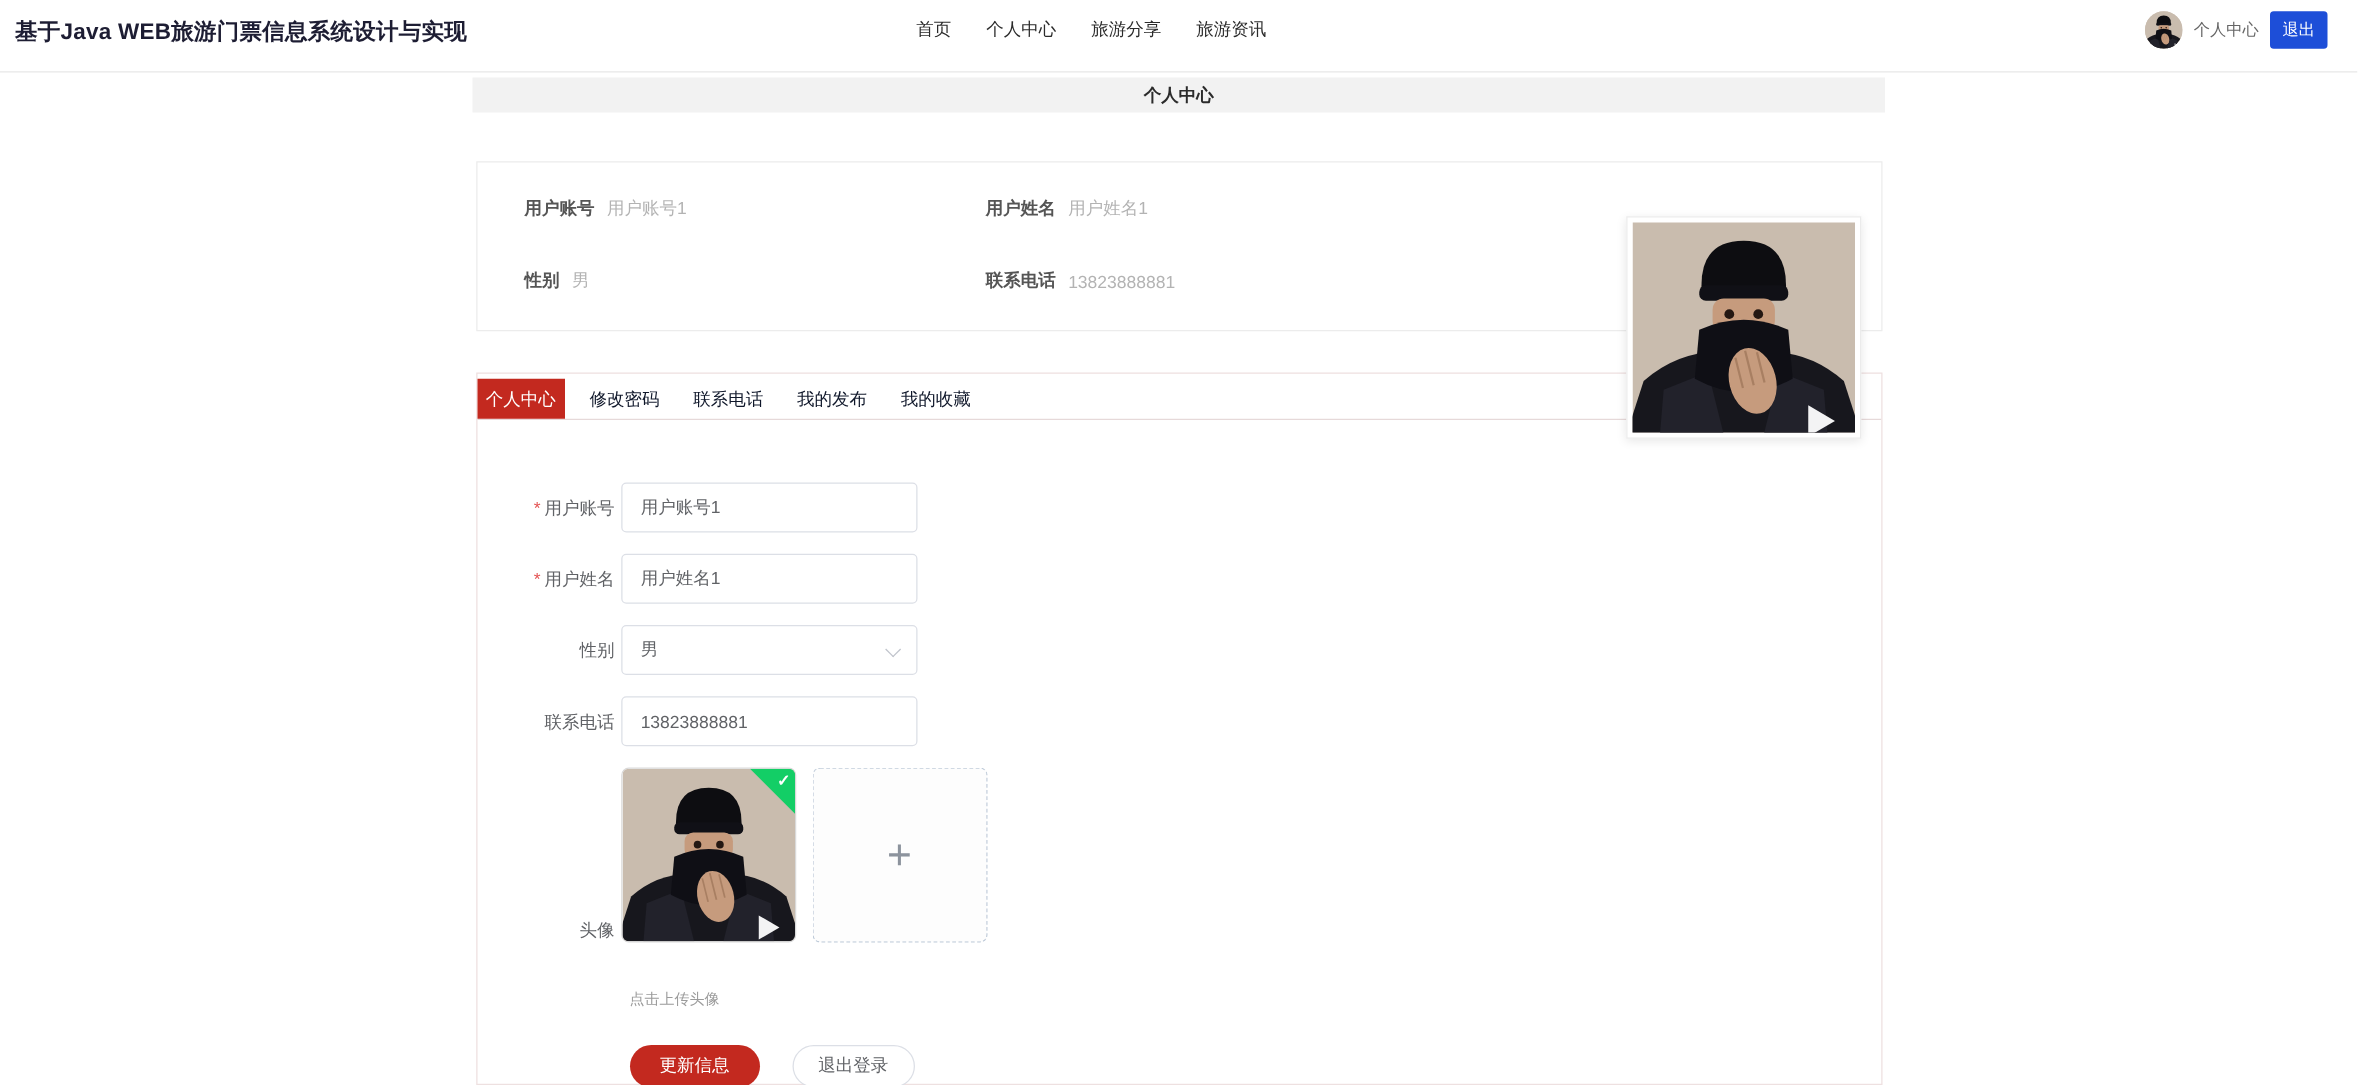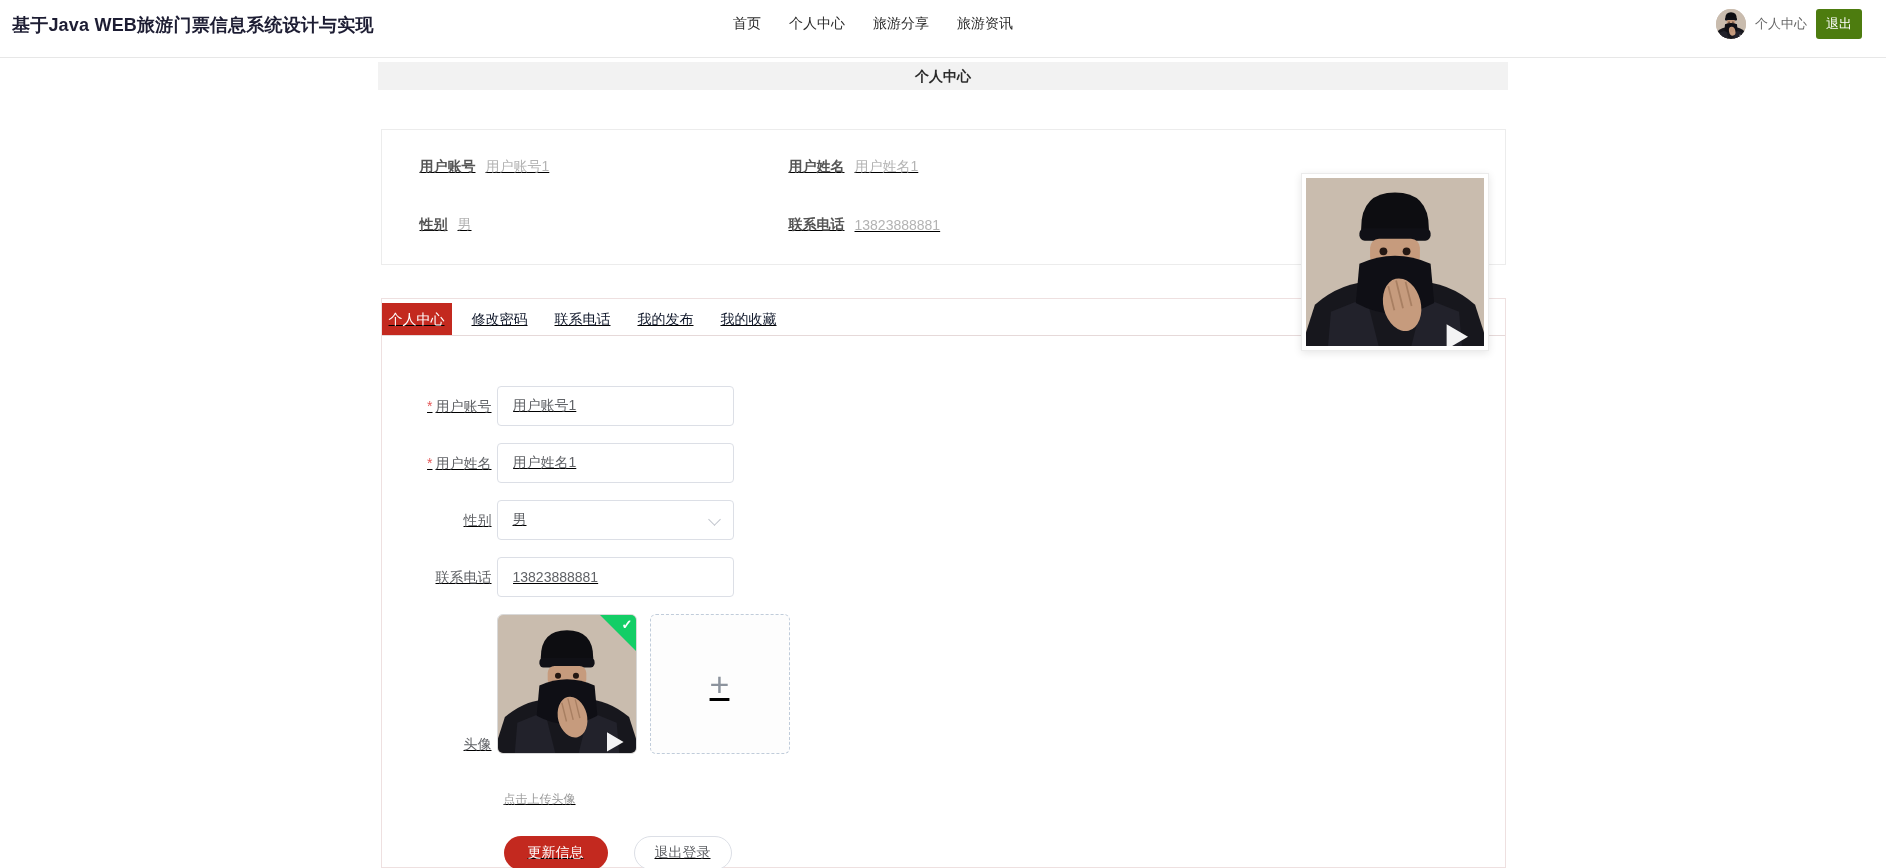--- a/index.html
+++ b/index.html
@@ -12,30 +12,30 @@
   .brand { position:absolute; left:12px; top:13px; font-size:18px; font-weight:bold;
            color:#1d1d33; letter-spacing:.2px; cursor:pointer; }
   .nav-links { position:absolute; left:733px; top:0; height:48px;
                display:flex; align-items:center; gap:28px; }
   .nav-link { font-size:14px; color:#2b2b2b; cursor:pointer; white-space:nowrap; }
   .user-area { position:absolute; right:24px; top:0; height:48px;
                display:flex; align-items:center; gap:9px; }
   .mini-avatar { width:30px; height:30px; border-radius:50%; overflow:hidden;
                  background:#c9bcae; flex:0 0 auto; cursor:pointer; }
   .user-center-link { font-size:13px; color:#666; cursor:pointer; }
-  .logout-chip { background:#4d7c0f; color:#fff; font-size:13px; padding:6px 10px;
+  .logout-chip { background:#1d4ed8; color:#fff; font-size:13px; padding:6px 10px;
                  border-radius:3px; border:none; cursor:pointer;text-align:right; }
 
   
   .banner { width:1130px; height:28px; margin:4px auto 0; background:#f2f2f2;
             text-align:center; line-height:28px; font-size:14px; font-weight:bold;
             color:#2b2b2b; }
 
   
-  .main { position:relative; width:1125px; margin:0 auto;text-decoration:underline; }
+  .main { position:relative; width:1125px; margin:0 auto; }
 
   .profile-card { margin-top:39px; height:136px; border:1px solid #ececec;
                   background:#fff; display:grid; grid-template-columns:369px 1fr;
                   grid-auto-rows:58px; padding-left:38px; padding-top:8px;
                   align-items:center; }
   .p-field { display:flex; align-items:center; font-size:14px; }
   .p-label { font-weight:bold; color:#555; }
   .p-value { color:#b3b3b3; margin-left:10px; }
 
   .photo-card { position:absolute; top:44px; right:17px; width:188px; height:178px;

